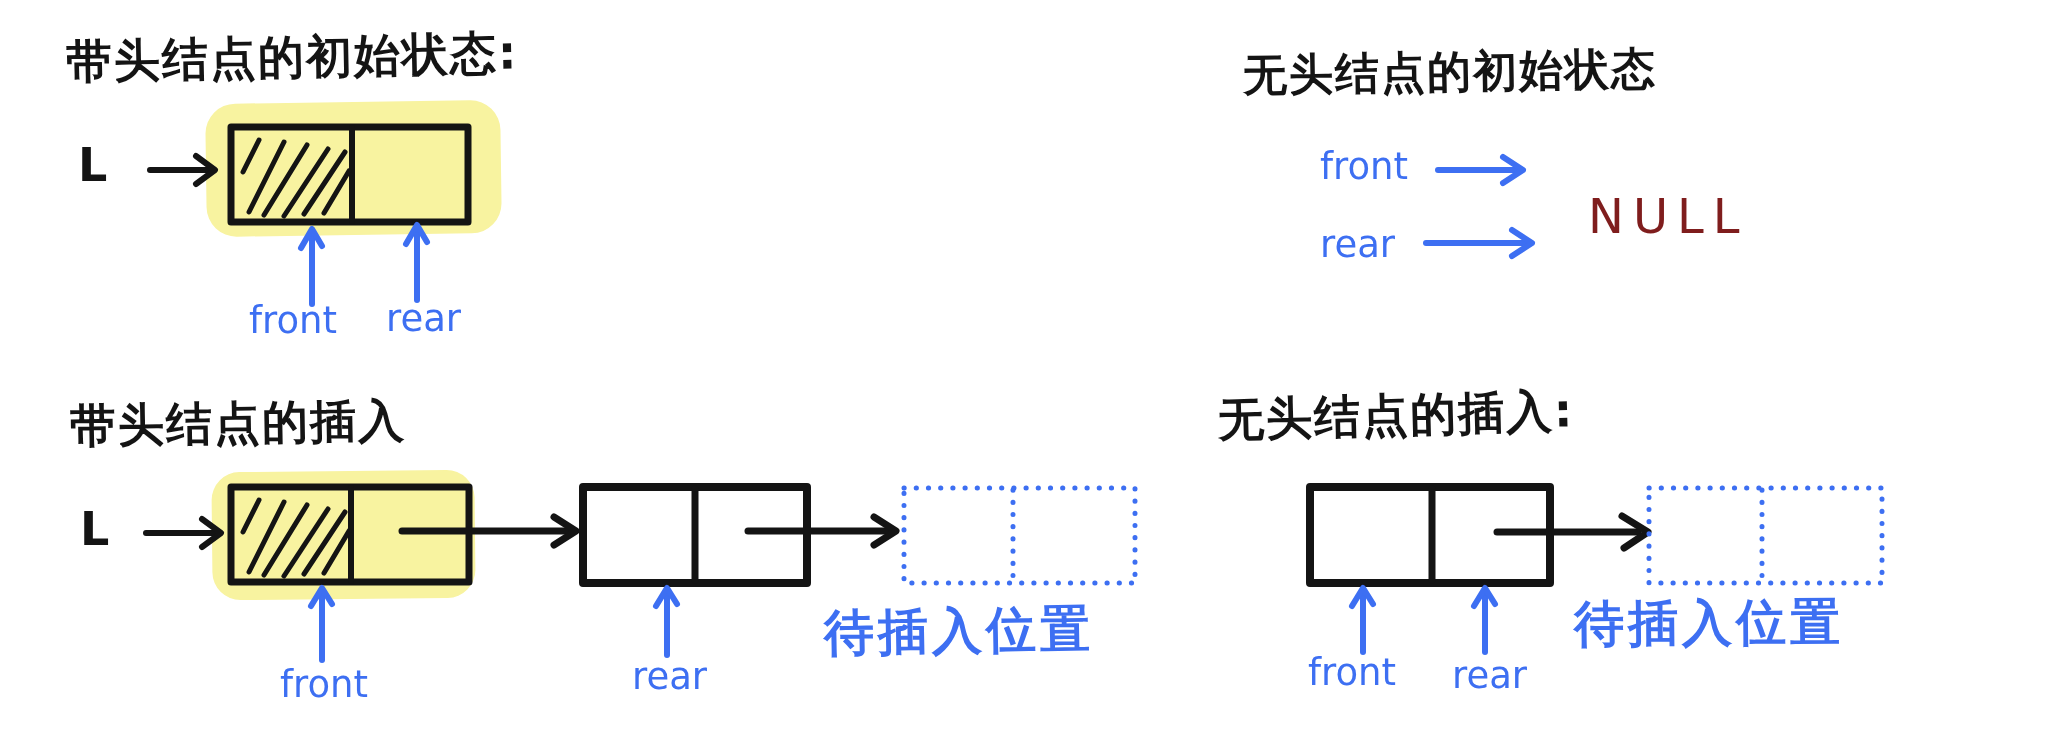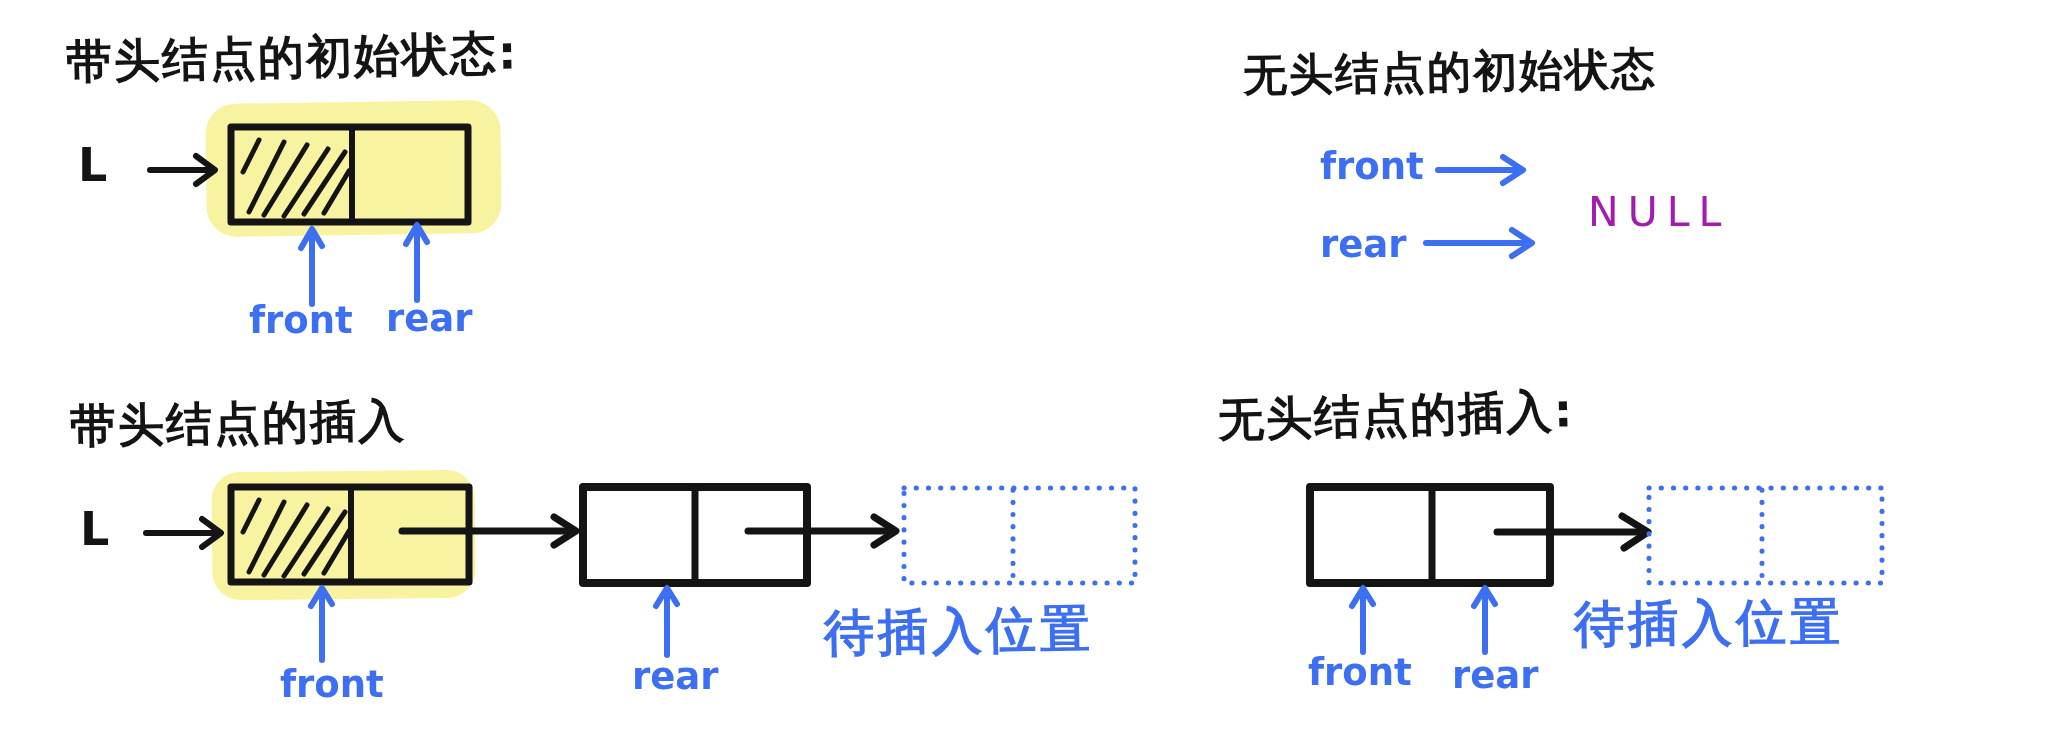--- a/index.html
+++ b/index.html
@@ -7,23 +7,23 @@
     position:relative;
     width:2058px;height:739px;
     background:#ffffff;
     overflow:hidden;
     font-family:"DejaVu Sans","Liberation Sans",sans-serif;
   }
   .draw-layer{position:absolute;left:0;top:0;width:2058px;height:739px;}
   .lbl{position:absolute;white-space:nowrap;line-height:1;}
   .title{color:#141414;font-weight:700;font-size:46px;letter-spacing:2px;}
   .ptr{color:#141414;font-weight:600;font-size:46px;}
-  .blue{color:#3d6ff2;font-weight:700;font-size:37px;}
+  .blue{color:#3d6ff2;font-weight:400;font-size:37px;}
   .pending{color:#3d6ff2;font-weight:700;font-size:50px;letter-spacing:4px;}
-  .nulltext{color:#a21caf;font-weight:500;font-size:41px;letter-spacing:9px;}
+  .nulltext{color:#7f1d1d;font-weight:500;font-size:48px;letter-spacing:9px;}
 </style>
 </head>
 <body>
 
 <div class="canvas">
 
   <svg class="draw-layer" viewBox="0 0 2058 739" fill="none" stroke-linecap="round" stroke-linejoin="round">
 
     <g>
 

